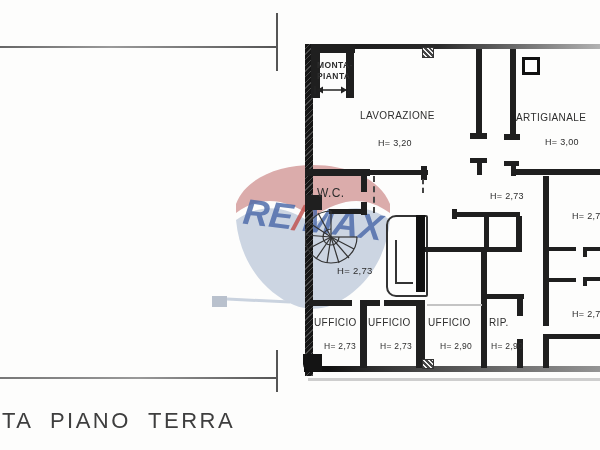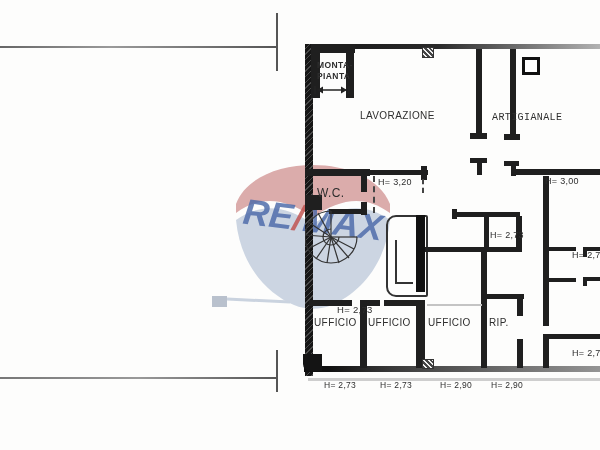--- a/index.html
+++ b/index.html
@@ -1,21 +1,21 @@
 <!DOCTYPE html>
 <html><head>
 <meta charset="utf-8">
 <style>
   html,body{margin:0;padding:0;background:#ffffff;}
   #stage{position:relative;width:600px;height:450px;background:#fdfdfc;overflow:hidden;
          font-family:"Liberation Sans", sans-serif;}
   .w{position:absolute;background:#1f1f1f;z-index:2;}
   .wg{position:absolute;background:#555;z-index:2;}
   .lbl{position:absolute;z-index:3;font-size:10px;letter-spacing:.4px;color:#2e2e2e;white-space:nowrap;}
-  .hlbl{position:absolute;z-index:3;font-size:9px;letter-spacing:.3px;color:#2e2e2e;white-space:nowrap;margin-top:39px;}
+  .hlbl{position:absolute;z-index:3;font-size:9px;letter-spacing:.3px;color:#2e2e2e;white-space:nowrap;}
   .cap{position:absolute;z-index:3;font-size:22px;letter-spacing:2.5px;word-spacing:9px;color:#3e3e3e;white-space:nowrap;}
   .dash{position:absolute;z-index:2;border-left:2px dashed #444;}
   .hatch{background:repeating-linear-gradient(135deg,#161616 0 3px,#4a4a4a 3px 4px);}
   .diag{background:repeating-linear-gradient(45deg,#444 0 1.5px,#eee 1.5px 3.5px);border:1px solid #333;}
   svg{position:absolute;z-index:2;}
 </style>
 </head>
 <body>
 
 <div id="stage">
@@ -133,32 +133,33 @@
 
     <div class="diag" style="position:absolute;z-index:2;left:422px;top:47px;width:10px;height:9px;"></div>
     <div class="diag" style="position:absolute;z-index:2;left:422px;top:359px;width:10px;height:8px;"></div>
 
     <div class="lbl" style="left:317px;top:60px;font-size:8.5px;line-height:11px;font-weight:bold;">
       <div>MONTA-</div>
       <div>PIANTA</div>
     </div>
     <div class="lbl" style="left:360px;top:110px;">LAVORAZIONE</div>
     <div class="hlbl" style="left:378px;top:138px;">H= 3,20</div>
-    <div class="lbl" style="left:492px;top:112px;font-family:Liberation Mono, monospace;">ARTIGIANALE</div>
+    <div class="lbl" style="left:516px;top:112px;">ARTIGIANALE</div>
     <div class="hlbl" style="left:545px;top:137px;">H= 3,00</div>
     <div class="lbl" style="left:317px;top:186px;font-size:12px;">W.C.</div>
     <div class="hlbl" style="left:337px;top:265px;font-size:9.5px;">H= 2,73</div>
     <div class="hlbl" style="left:490px;top:191px;">H= 2,73</div>
     <div class="hlbl" style="left:572px;top:211px;">H= 2,73</div>
     <div class="hlbl" style="left:572px;top:309px;">H= 2,73</div>
 
     <div class="lbl" style="left:314px;top:317px;">UFFICIO</div>
     <div class="hlbl" style="left:324px;top:341px;font-size:8.5px;">H= 2,73</div>
     <div class="lbl" style="left:368px;top:317px;">UFFICIO</div>
     <div class="hlbl" style="left:380px;top:341px;font-size:8.5px;">H= 2,73</div>
     <div class="lbl" style="left:428px;top:317px;">UFFICIO</div>
     <div class="hlbl" style="left:440px;top:341px;font-size:8.5px;">H= 2,90</div>
     <div class="lbl" style="left:489px;top:317px;">RIP.</div>
     <div class="hlbl" style="left:491px;top:341px;font-size:8.5px;">H= 2,90</div>
   </div>
 
+  <div class="cap" style="left:2px;top:408px;">TA PIANO TERRA</div>
 
 </div>
 
 </body></html>

